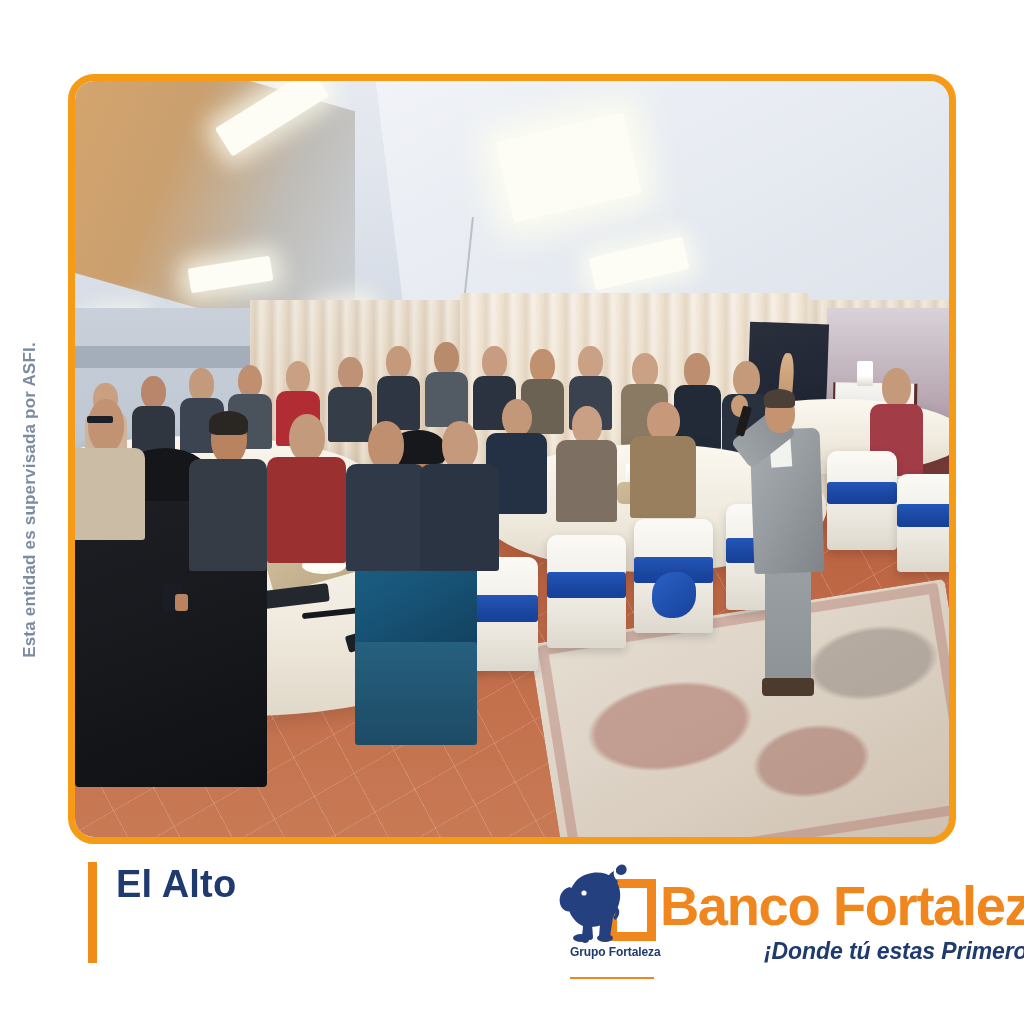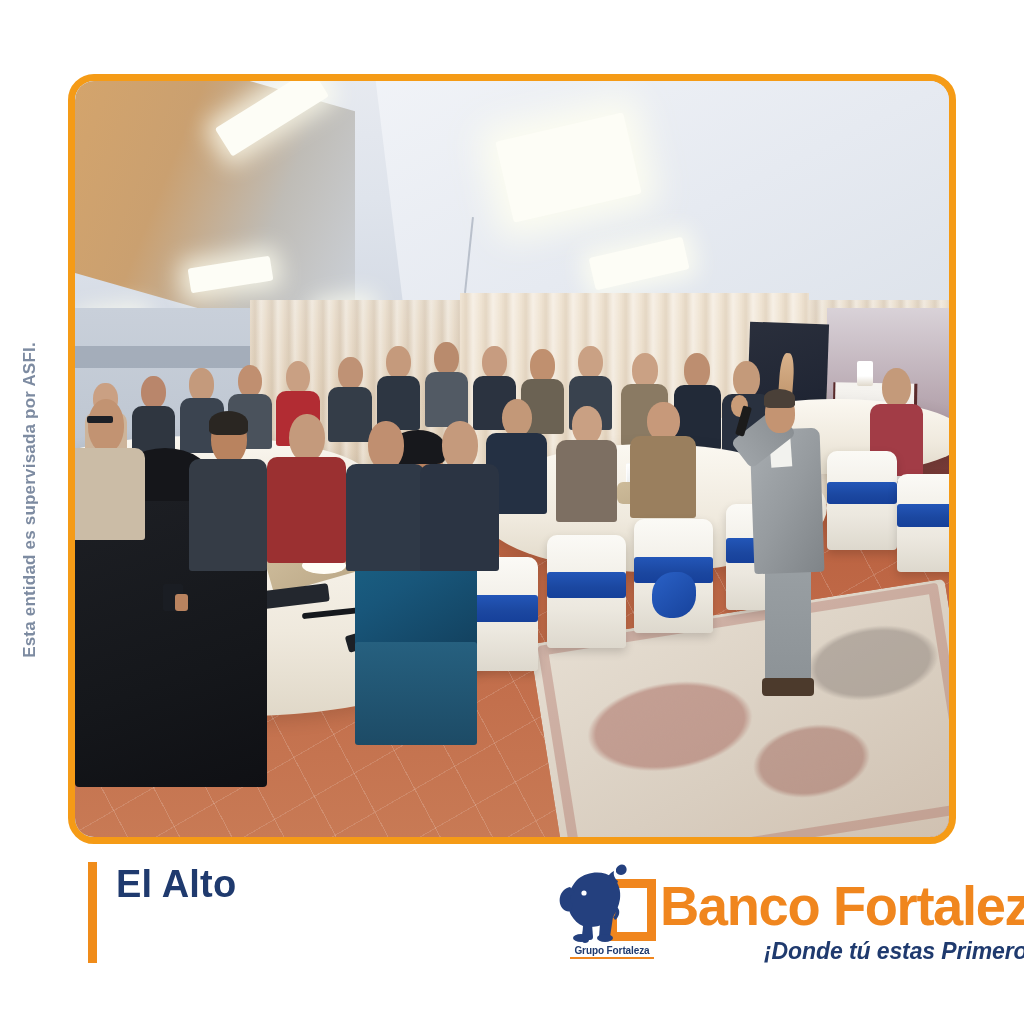--- a/index.html
+++ b/index.html
@@ -328,24 +328,24 @@
     position:absolute;left:56px;top:22px;width:48px;height:62px;
     border:9px solid #f0861e;
     box-sizing:border-box;
   }
   .eleph{
     position:absolute;left:2px;top:4px;width:86px;height:82px;
   }
   .grupo{
     position:absolute;left:18px;top:88px;width:84px;
     text-align:center;
-    font-size:10px;font-weight:700;color:#1f3a6e;
+    font-size:12px;font-weight:700;color:#1f3a6e;
     letter-spacing:-.1px;
     border-bottom:2px solid #f0861e;
-    padding-bottom:1px;
+    padding-bottom:18px;
     white-space:nowrap;
   }
   .brand{
     position:absolute;left:108px;top:16px;
     font-size:56px;font-weight:700;color:#f0861e;
     letter-spacing:-1.4px;
     transform:scaleX(.97);
     transform-origin:left center;
     white-space:nowrap;
   }

